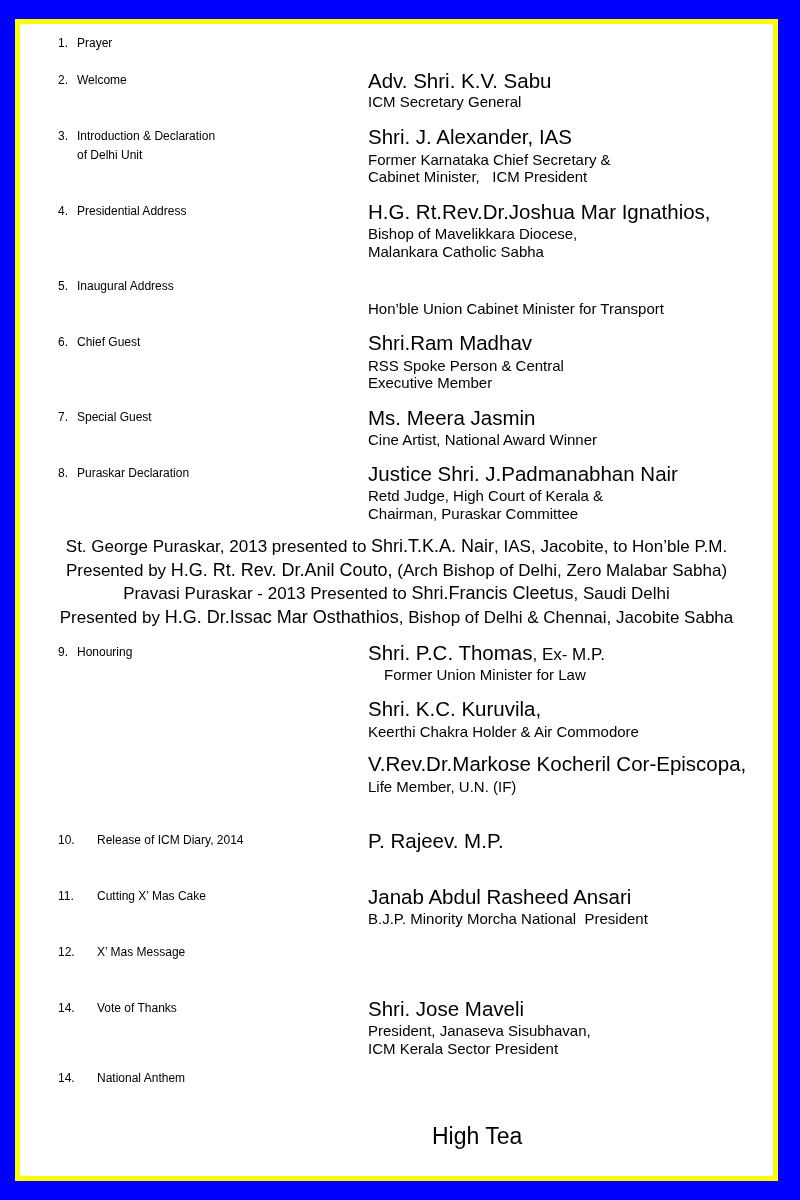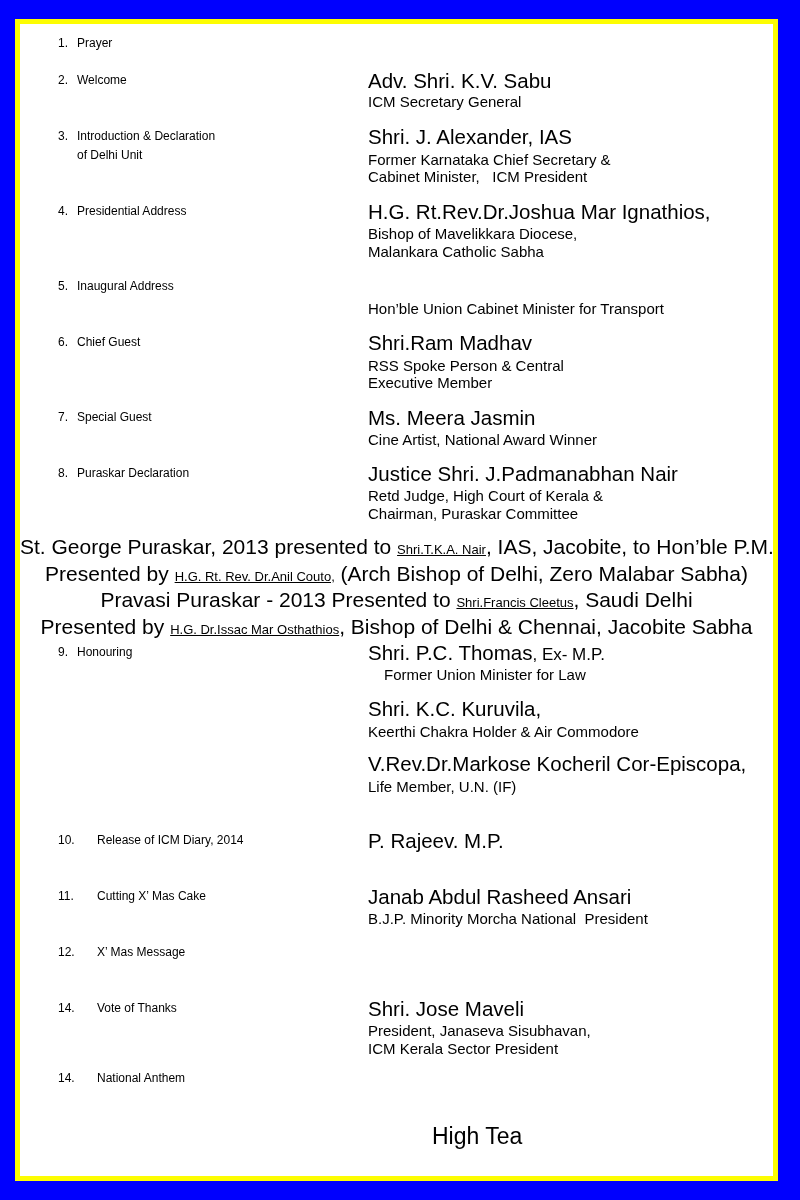--- a/index.html
+++ b/index.html
@@ -18,22 +18,22 @@
   .num{display:inline-block;}
   .n1{width:19px;}
   .n2{width:39px;}
   .name{font-size:20.5px;}
   .sub{font-size:15px;}
   .nmsm{font-size:17px;}
   .awards{
     position:absolute;left:0;top:511px;width:753px;
     text-align:center;line-height:23.5px;white-space:nowrap;
   }
-  .aw-sm{font-size:21px;}
-  .aw-lg{font-size:13px;text-decoration:underline;}
+  .aw-sm{font-size:17px;}
+  .aw-lg{font-size:18px;}
   .hightea{font-size:23px;}
 </style>
 </head>
 <body>
 
 <div class="frame">
 
   <div class="line lbl" style="left:38px;top:13px"><span class="num n1">1.</span><span>Prayer</span></div>
 
   <div class="line lbl" style="left:38px;top:50px"><span class="num n1">2.</span><span>Welcome</span></div>

